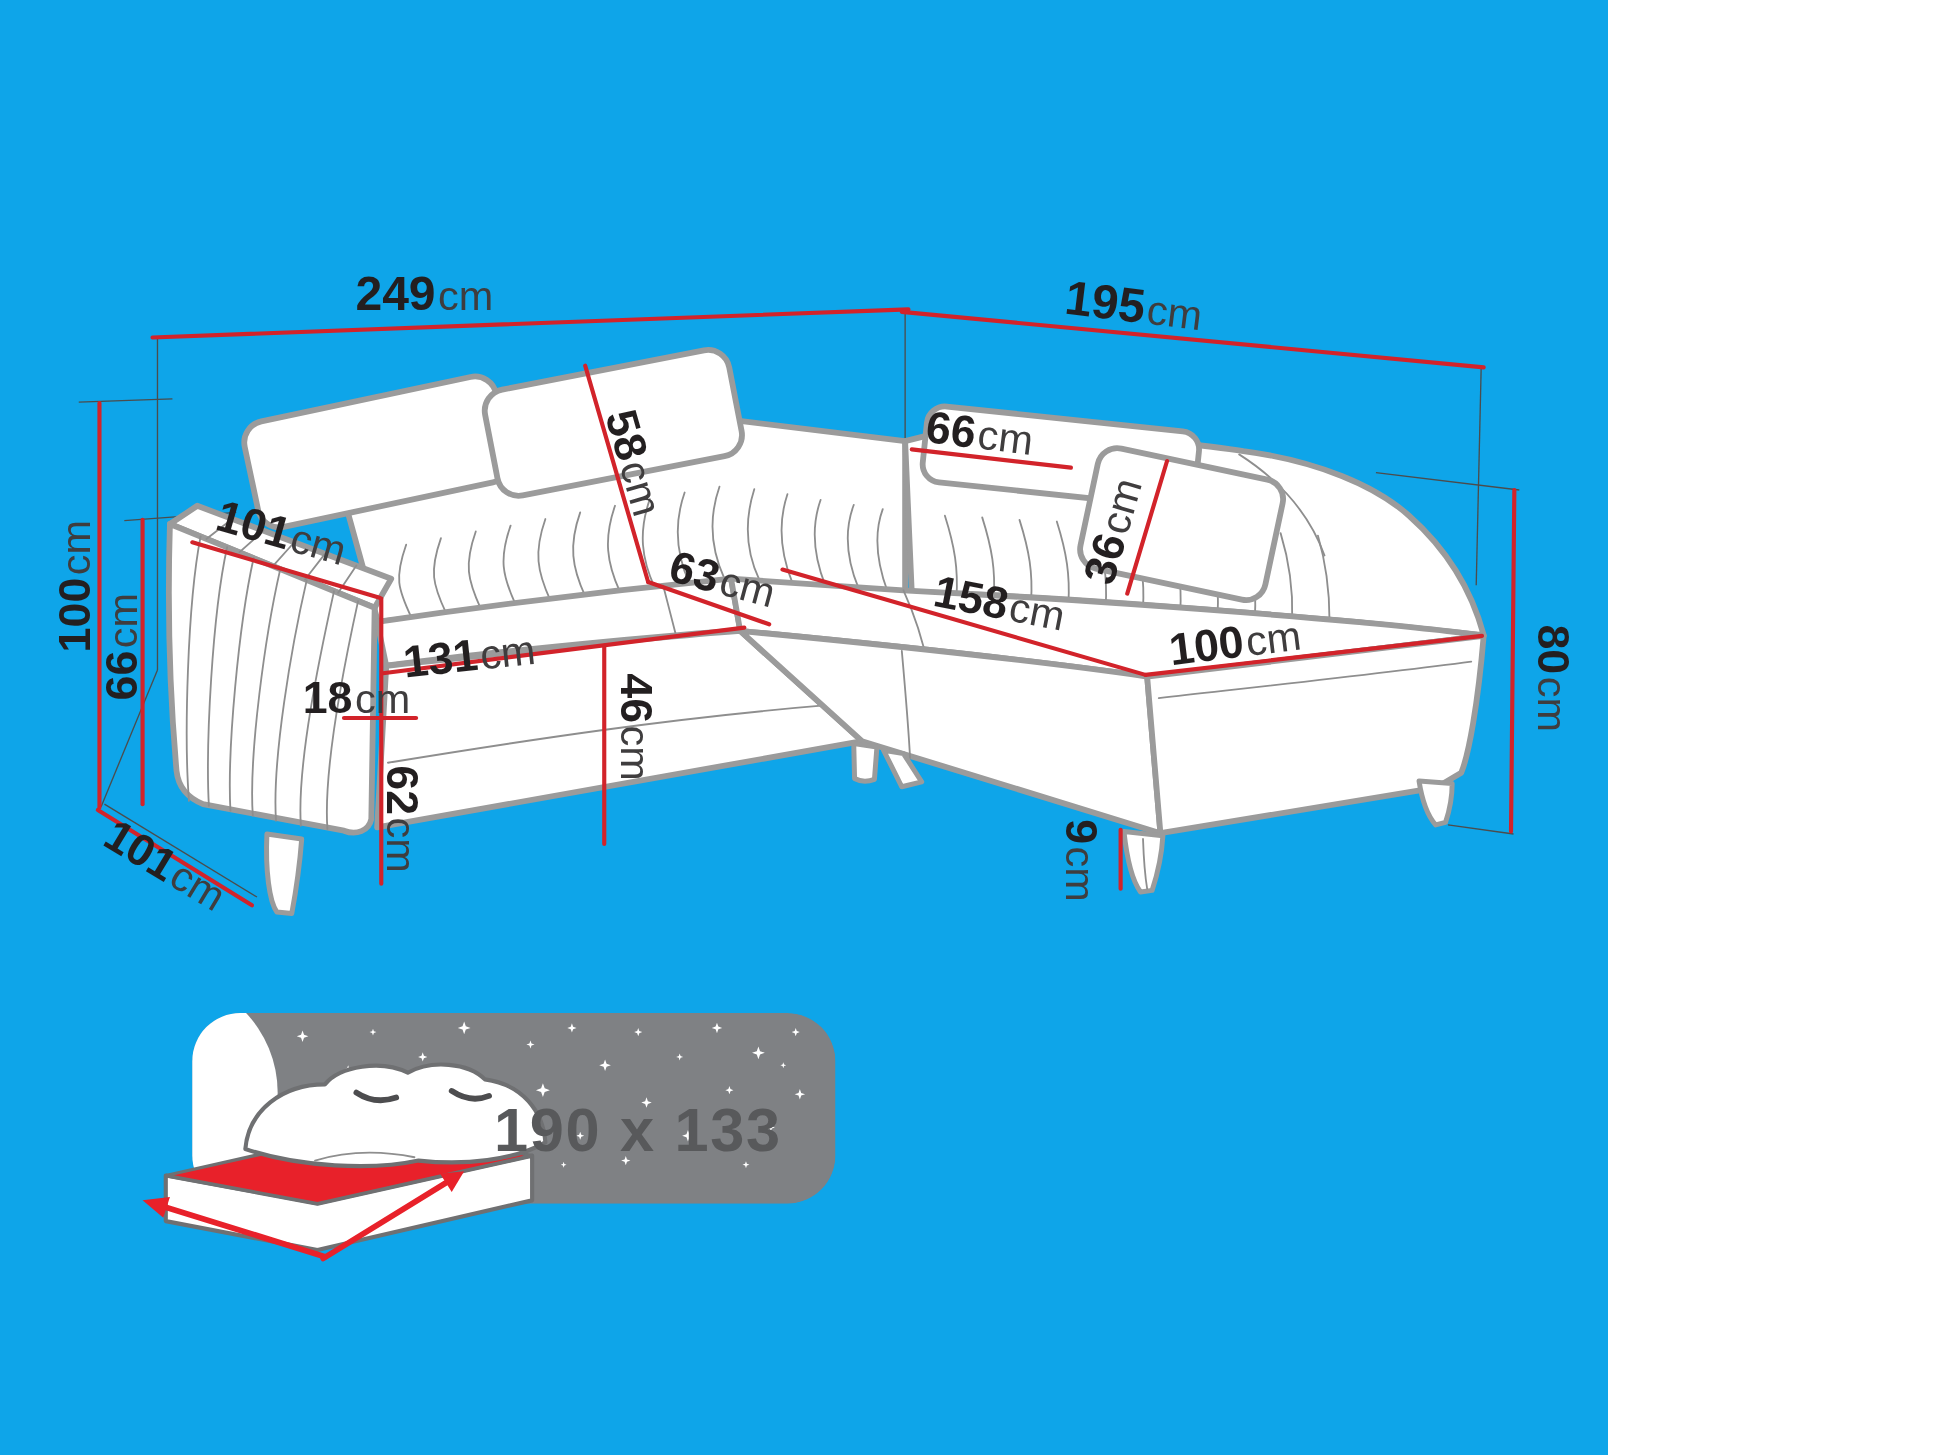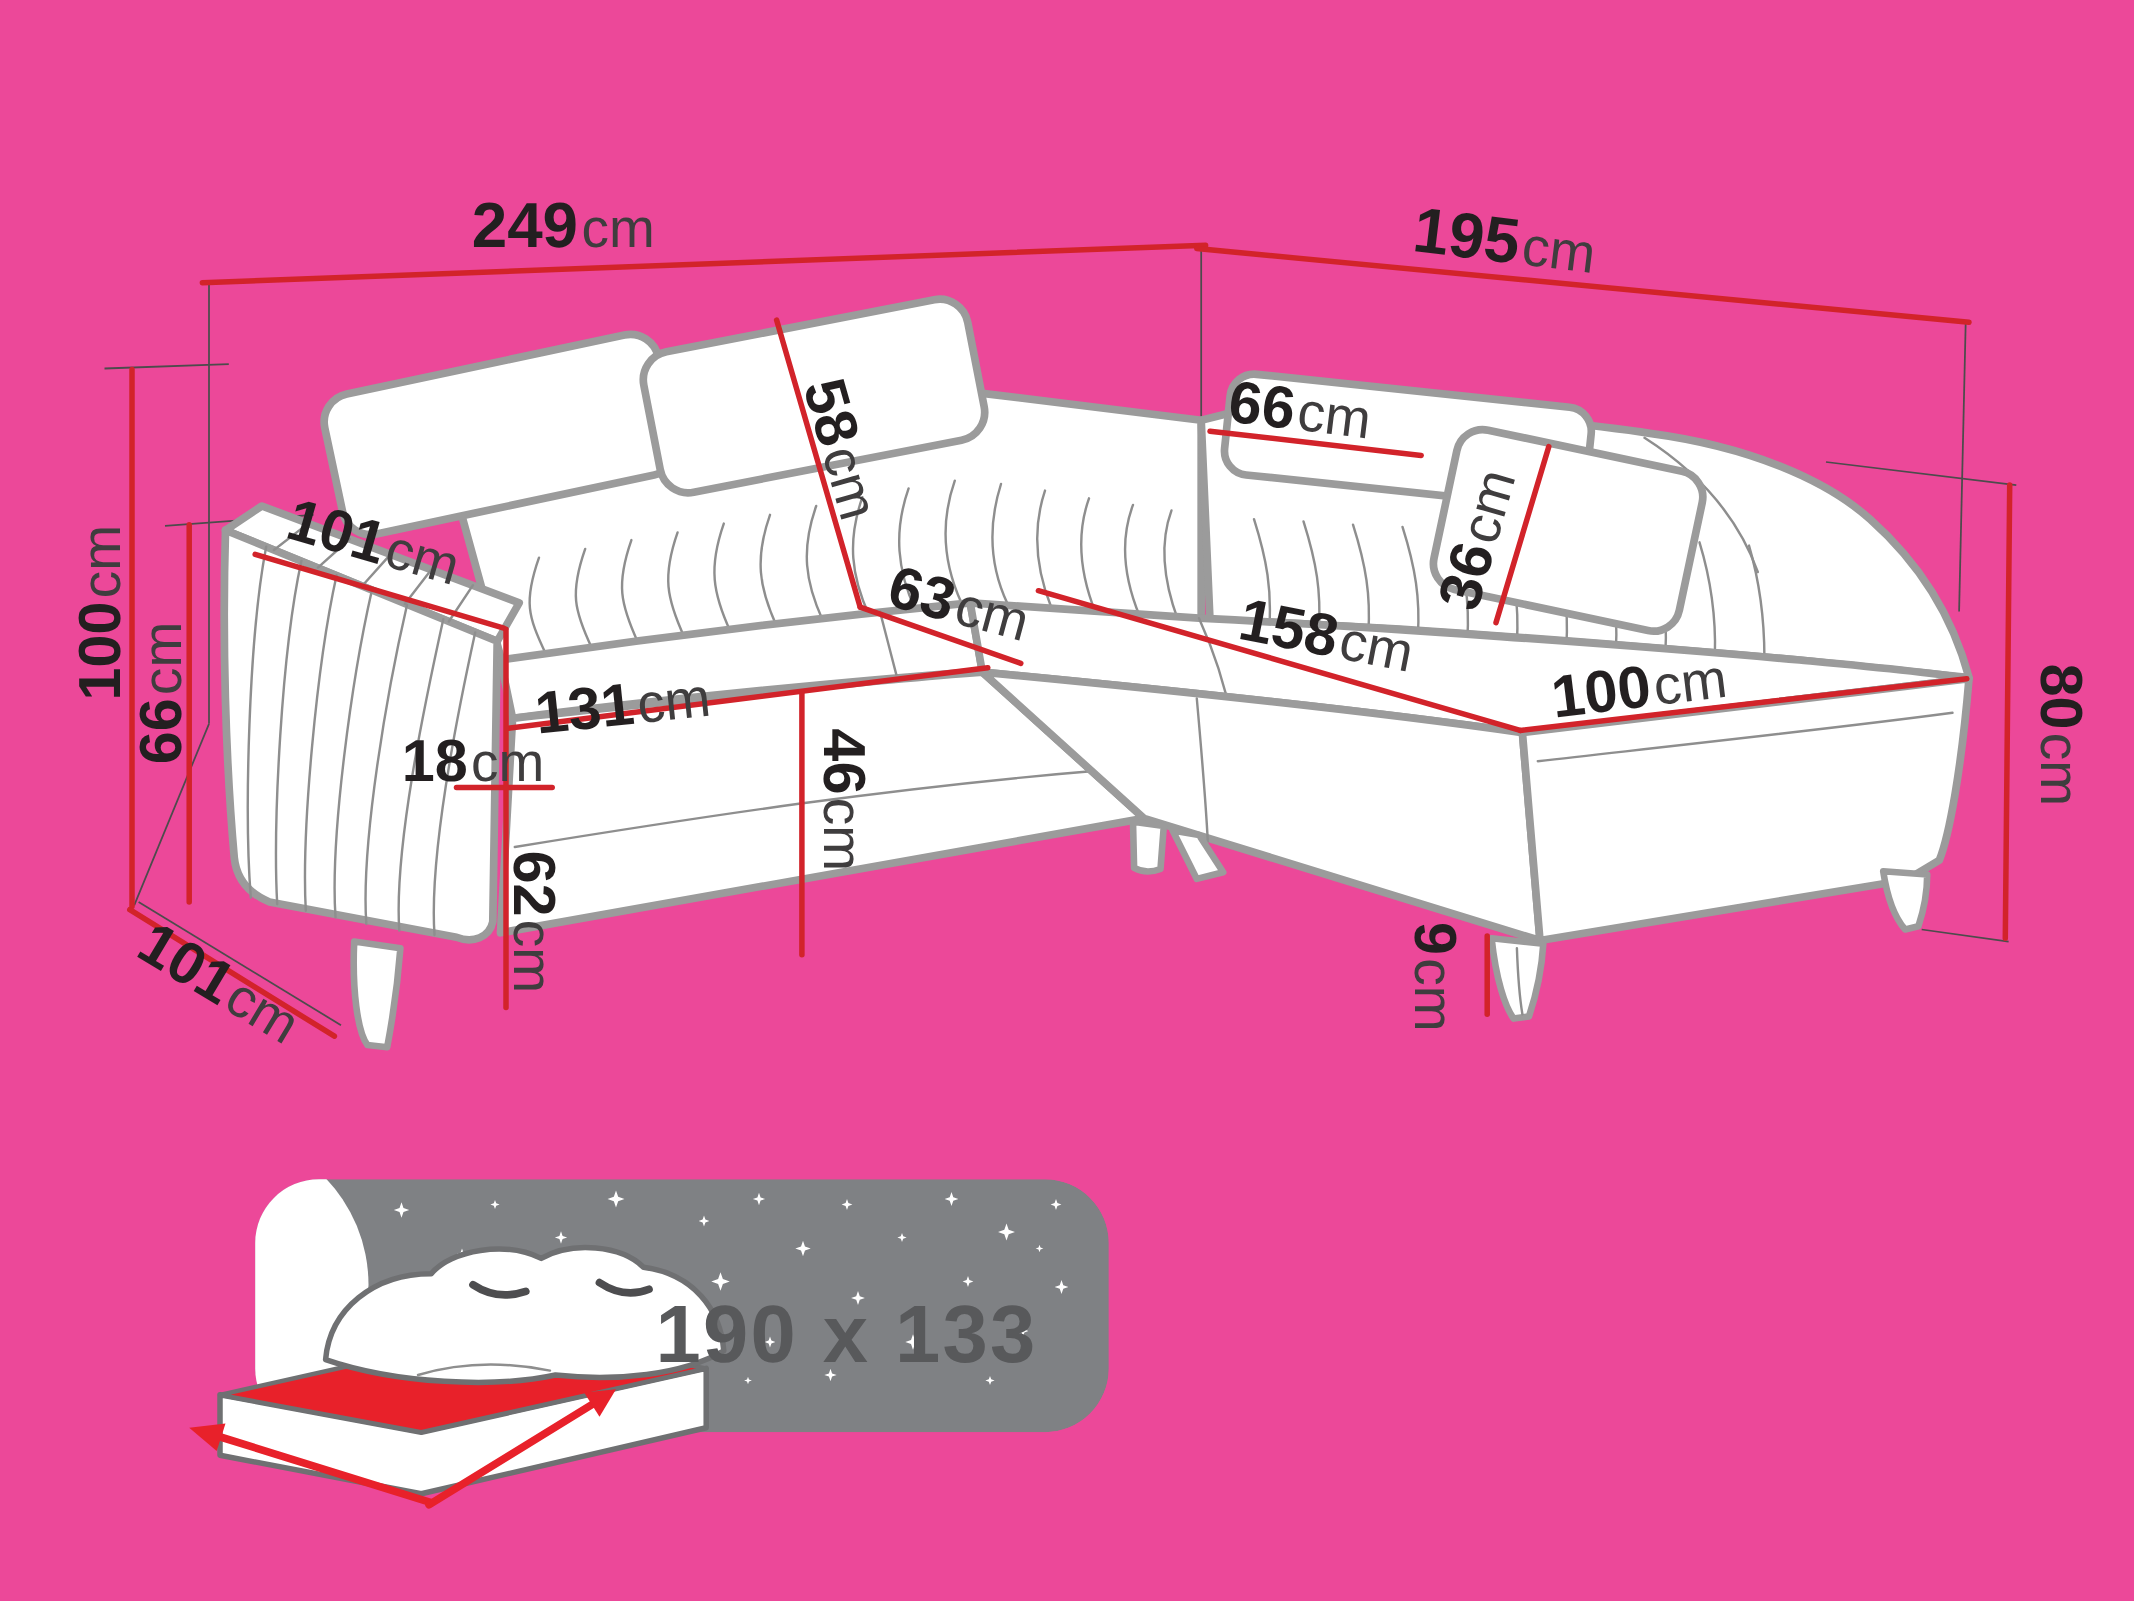--- a/index.html
+++ b/index.html
@@ -1,20 +1,20 @@
 <!DOCTYPE html>
 <html style="--accent: #d2232a; --outline: #9b9b9b; --num: #231f20; --unit: #3f3d3e; --muted: #58595b; --sky: #7f8184; --bed-red: #e8212a;"><head>
 <meta charset="utf-8">
 <style>
   :root{
     --accent:#d2232a; --outline:#9b9b9b; --thin:#8e8e8e; --guide:#4c4c4c;
     --num:#231f20; --unit:#3f3d3e; --muted:#58595b; --sky:#7f8184; --bed-red:#e8212a;
   }
   html,body{margin:0;padding:0;background:#ffffff;}
-  .stage{position:relative;width:1940px;height:1455px;background:#ec4899;overflow:hidden;
+  .stage{position:relative;width:1608px;height:1455px;background:#0ea5e9;overflow:hidden;
          font-family:"Liberation Sans",sans-serif;}
   svg{position:absolute;left:0;top:0;width:100%;height:100%;}
   .guide{stroke:var(--guide);stroke-width:1.6;fill:none;}
   .red{stroke:var(--accent);stroke-width:5;fill:none;stroke-linecap:round;}
   .body{fill:#fff;stroke:var(--outline);stroke-width:7;stroke-linejoin:round;stroke-linecap:round;}
   .thin{fill:none;stroke:var(--thin);stroke-width:2.2;stroke-linecap:round;}
   .cushion{fill:#fff;stroke:var(--outline);stroke-width:7;}
   .leg{fill:#fff;stroke:var(--outline);stroke-width:6;stroke-linejoin:round;}
   .num{font-family:"Liberation Sans",sans-serif;font-weight:700;font-size:54px;fill:var(--num);}
   .num .unit{font-weight:400;font-size:50px;fill:var(--unit);}

